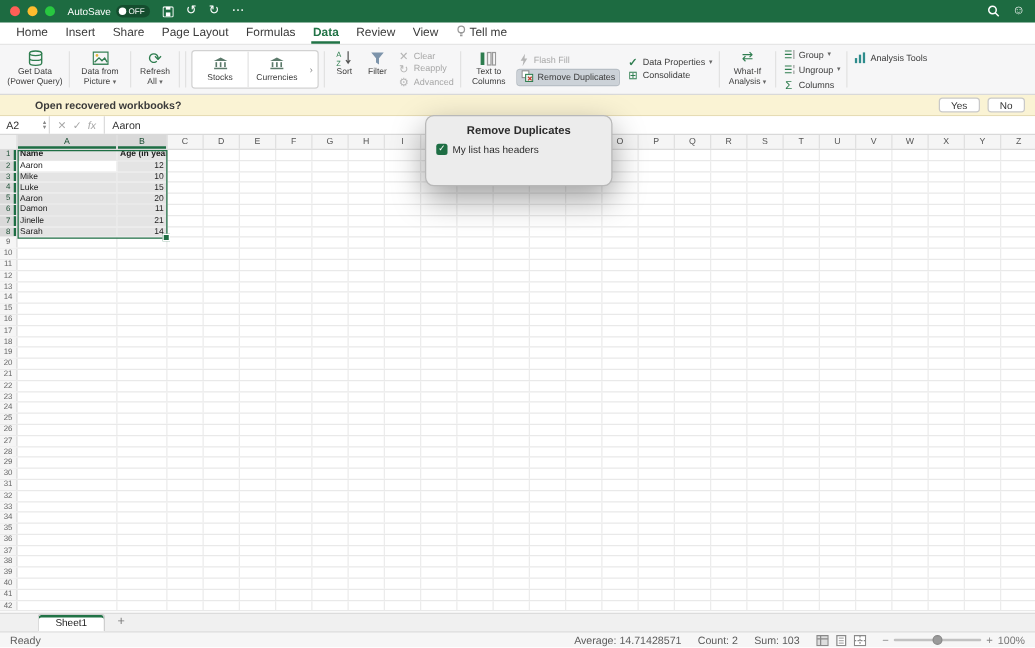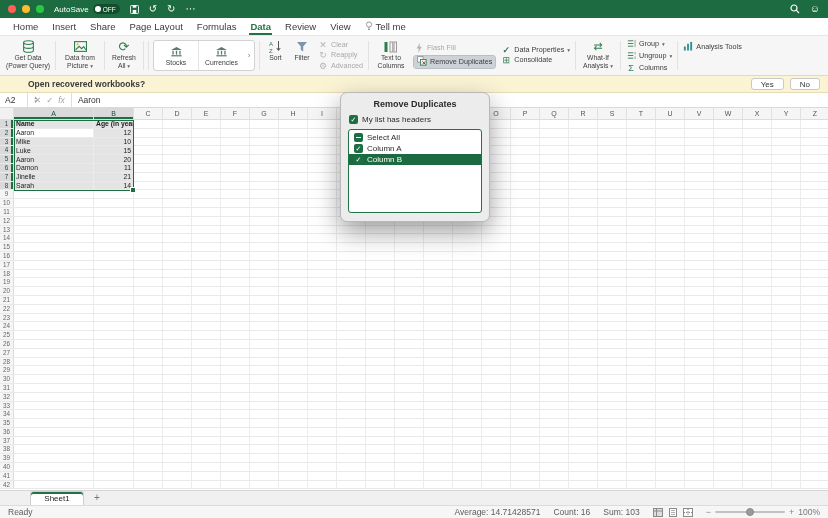--- a/index.html
+++ b/index.html
@@ -46,21 +46,21 @@
 .glyph-ic{line-height:1;}
 
 
 .notif{height:17px;background:#faf3d4;border-bottom:1px solid #e6dcb5;display:flex;align-items:center;padding:0 8px 0 28px;font-size:8.5px;color:#3a3a3a;}
 .notif b{margin-right:4px;font-size:8.5px;}
 .notif-btns{margin-left:auto;display:flex;gap:6px;}
 .nbtn{background:#fff;border:1px solid #c9c9c9;border-radius:3px;font-size:8px;padding:0 9px;height:12px;display:flex;align-items:center;color:#333;cursor:default;}
 
 
 .fbar{height:15px;background:#fff;border-bottom:1px solid #d9d9d9;display:flex;align-items:stretch;font-size:8.5px;color:#333;}
-.namebox{width:28px;border-right:1px solid #dcdcdc;display:flex;align-items:center;padding:0 2px 0 5px;gap:18px;}
+.namebox{width:40px;border-right:1px solid #dcdcdc;display:flex;align-items:center;padding:0 2px 0 5px;gap:18px;}
 .stepper{display:flex;flex-direction:column;font-size:4.5px;color:#888;line-height:1;margin-left:auto;}
 .fx-ics{display:flex;align-items:center;gap:5px;padding:0 6px;border-right:1px solid #dcdcdc;color:#a7a7a7;}
 .fx-ics .fx{font-style:italic;font-size:8.5px;}
 .fval{display:flex;align-items:center;padding:0 6px;flex:1;}
 
 
 .grid{position:relative;width:828px;height:382px;overflow:hidden;background:#fff;}
 .col-head{display:flex;height:12px;background:#f5f5f5;border-bottom:1px solid #dcdcdc;}
 .hcell{flex:none;font-size:7px;color:#555;text-align:center;line-height:12px;border-right:1px solid #e0e0e0;overflow:hidden;}
 .hcell.hl-col{background:#d9d9d9;box-shadow:inset 0 -2px 0 #1e6e44;color:#1d4f35;}
@@ -73,21 +73,21 @@
 .cell.range{background:#e4e4e4;}
 .cell.active{background:#fff;}
 .cell.b{font-weight:bold;}
 .cell.num{justify-content:flex-end;}
 .sel-overlay{position:absolute;left:14px;top:0;width:120px;height:70.5px;border:1.5px solid #1e6e44;pointer-events:none;z-index:3;}
 .sel-overlay::after{content:"";position:absolute;right:-3px;bottom:-3px;width:4px;height:4px;background:#1e6e44;border:1px solid #fff;}
 
 
 .dialog{position:absolute;left:340px;top:92px;width:150px;background:#ececec;border:1px solid #b8b8b8;border-radius:7px;box-shadow:0 10px 26px rgba(0,0,0,.38);z-index:10;padding-bottom:8px;}
 .dlg-title{font-size:9px;font-weight:bold;color:#2b2b2b;text-align:center;padding:6px 0 5px;}
-.dlg-headers{display:flex;align-items:flex-end;gap:4px;font-size:8px;color:#2b2b2b;margin:1px 0 5px 8px;}
+.dlg-headers{display:flex;align-items:flex-end;gap:4px;font-size:8px;color:#2b2b2b;margin:1px 0 16px 8px;}
 .cb{width:9px;height:9px;border-radius:2px;background:#1e6e44;display:inline-flex;align-items:center;justify-content:center;flex:none;position:relative;}
 .cb.chk::before{content:"✓";color:#fff;font-size:7px;line-height:1;}
 .cb.ind::before{content:"";width:5px;height:1.5px;background:#fff;}
 .dlg-list{background:#fff;border:1px solid #217346;border-radius:3px;margin:0 7px;height:84px;padding-top:2px;overflow:hidden;}
 .dlg-item{display:flex;align-items:center;gap:4px;height:11px;padding:0 5px;font-size:8px;color:#2b2b2b;cursor:default;}
 .dlg-item.sel{background:#1b6a40;color:#fff;}
 .dlg-btns{display:flex;justify-content:center;gap:16px;margin-top:9px;}
 .dbtn{font-size:8.5px;border-radius:4px;height:13px;display:flex;align-items:center;padding:0 11px;cursor:default;}
 .dbtn.cancel{background:#fff;border:1px solid #c6c6c6;color:#333;}
 .dbtn.ok{background:#217346;border:1px solid #1b5e39;color:#fff;}
@@ -1633,48 +1633,34 @@
         </div>
       </div>
   </div>
 
   <div class="dialog">
     <div class="dlg-title">Remove Duplicates</div>
     <div class="dlg-headers">
       <span class="cb chk"></span>
       <span>My list has headers</span>
     </div>
-    <div class="dlg-list">
-      <div class="dlg-item">
-        <span class="cb ind"></span>
-        <span>Select All</span>
-      </div>
-      <div class="dlg-item">
-        <span class="cb chk"></span>
-        <span>Column A</span>
-      </div>
-      <div class="dlg-item sel">
-        <span class="cb chk"></span>
-        <span>Column B</span>
-      </div>
-    </div>
   </div>
 
   <div class="sheetbar">
     <div class="stab">Sheet1</div>
     <div class="saddwrap">
         <span class="sadd">+</span>
       </div>
   </div>
 
   <div class="statusbar">
     <span>Ready</span>
     <div class="sb-right">
       <span>Average: 14.71428571</span>
-      <span>Count: 16</span>
+      <span>Count: 2</span>
       <span>Sum: 103</span>
       <div class="viewics">
         <span class="vic">
             <svg width="10" height="9" viewBox="0 0 10 9">
               <rect x="0.5" y="0.5" width="9" height="8" fill="#dedede" stroke="#8a8a8a"></rect>
               <path d="M0.5 3h9M3.5 0.5v8" stroke="#8a8a8a"></path>
             </svg>
           </span>
         <span class="vic">
             <svg width="10" height="9" viewBox="0 0 10 9">

